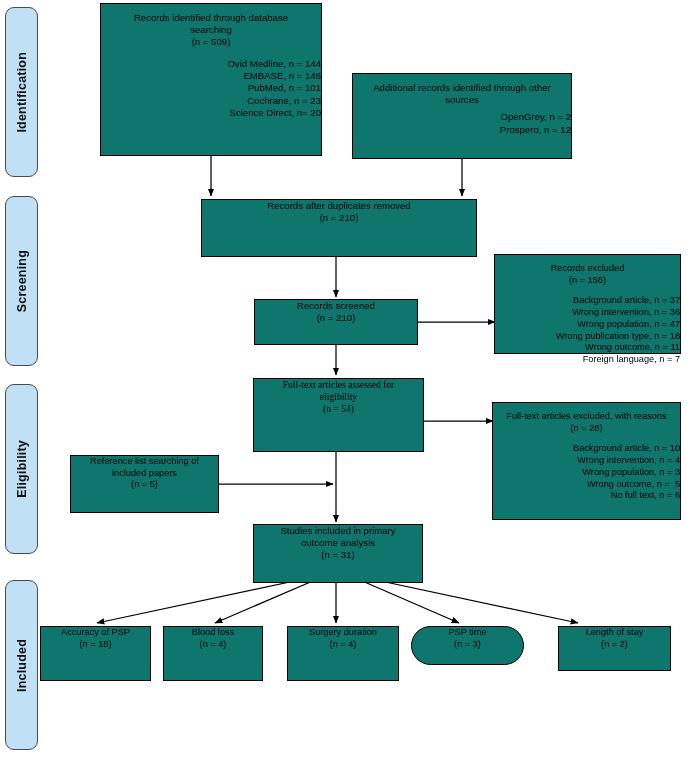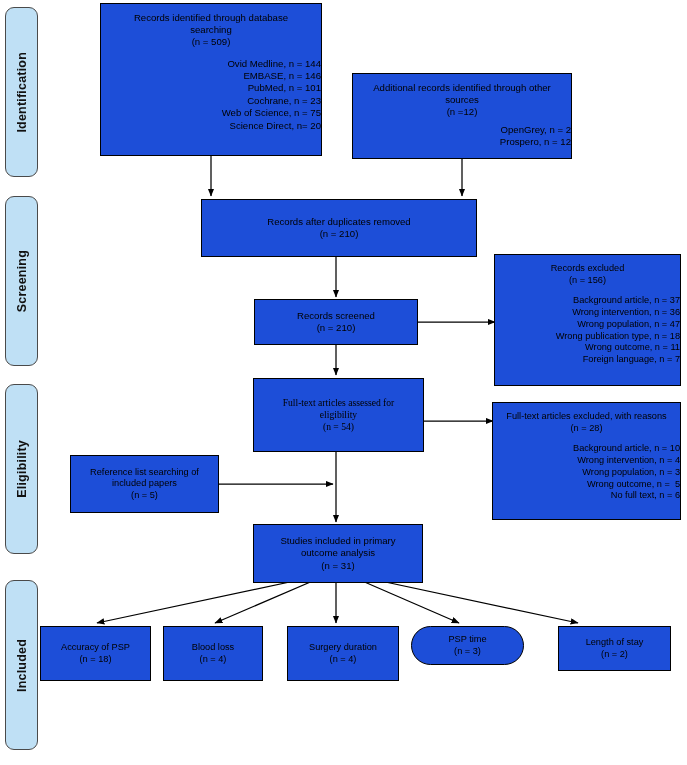--- a/index.html
+++ b/index.html
@@ -13,29 +13,29 @@
             pointer-events:none;}
 
   .stage{position:absolute;background:#bfe0f5;border:1px solid #4a4a4a;
          border-radius:9px;display:flex;align-items:center;
          justify-content:center;}
   .stage .slabel{
       writing-mode:vertical-rl;transform:rotate(180deg);
       font-size:12.5px;font-weight:bold;letter-spacing:.2px;
       color:#111;white-space:nowrap;}
 
-  .nbox{position:absolute;background:#1d4ed8;border:1px solid #000;
+  .nbox{position:absolute;background:#0f766e;border:1px solid #000;
         box-sizing:border-box;}
   .nbox .hd{font-size:9.6px;line-height:12.2px;text-align:center;
             padding:0 6px;}
   .nbox .lst{font-size:9.6px;line-height:12.4px;text-align:right;
              padding:0 0 0 10px;margin-top:9px;}
   .nbox .lst div{white-space:pre;}
   .nbox.ctr{display:flex;flex-direction:column;align-items:center;
-            justify-content:center;}
+            justify-content:flex-start;}
   .nbox.topal{padding-top:8px;}
   .small .hd{font-size:9.2px;line-height:11.6px;}
   .small .lst{font-size:9.2px;line-height:11.8px;margin-left:44px;}
 </style>
 </head>
 <body>
 
 <div id="canvas">
 
   <svg class="links" viewBox="0 0 687 765" xmlns="http://www.w3.org/2000/svg">
@@ -87,30 +87,28 @@
     <div class="hd">
         <div>Records identified through database</div>
         <div>searching</div>
         <div>(n = 509)</div>
       </div>
     <div class="lst">
         <div>Ovid Medline, n = 144</div>
         <div>EMBASE, n = 146</div>
         <div>PubMed, n = 101</div>
         <div>Cochrane, n = 23</div>
-        <div>Web of Science, n = 75</div>
         <div>Science Direct, n= 20</div>
       </div>
   </div>
 
   <div class="nbox topal" style="left:352px;top:73px;width:220px;height:86px;">
     <div class="hd">
         <div>Additional records identified through other</div>
         <div>sources</div>
-        <div>(n =12)</div>
       </div>
     <div class="lst" style="margin-top:5px;padding-left:8px;">
         <div>OpenGrey, n = 2</div>
         <div>Prospero, n = 12</div>
       </div>
   </div>
 
   <div class="nbox ctr" style="left:201px;top:199px;width:276px;height:58px;">
     <div class="hd">
         <div>Records after duplicates removed</div>
@@ -118,21 +116,21 @@
       </div>
   </div>
 
   <div class="nbox ctr" style="left:254px;top:299px;width:164px;height:46px;">
     <div class="hd">
         <div>Records screened</div>
         <div>(n = 210)</div>
       </div>
   </div>
 
-  <div class="nbox topal small" style="left:494px;top:254px;width:187px;height:132px;">
+  <div class="nbox topal small" style="left:494px;top:254px;width:187px;height:100px;">
     <div class="hd">
         <div>Records excluded</div>
         <div>(n = 156)</div>
       </div>
     <div class="lst">
         <div>Background article, n = 37</div>
         <div>Wrong intervention, n = 36</div>
         <div>Wrong population, n = 47</div>
         <div>Wrong publication type, n = 18</div>
         <div>Wrong outcome, n = 11</div>

